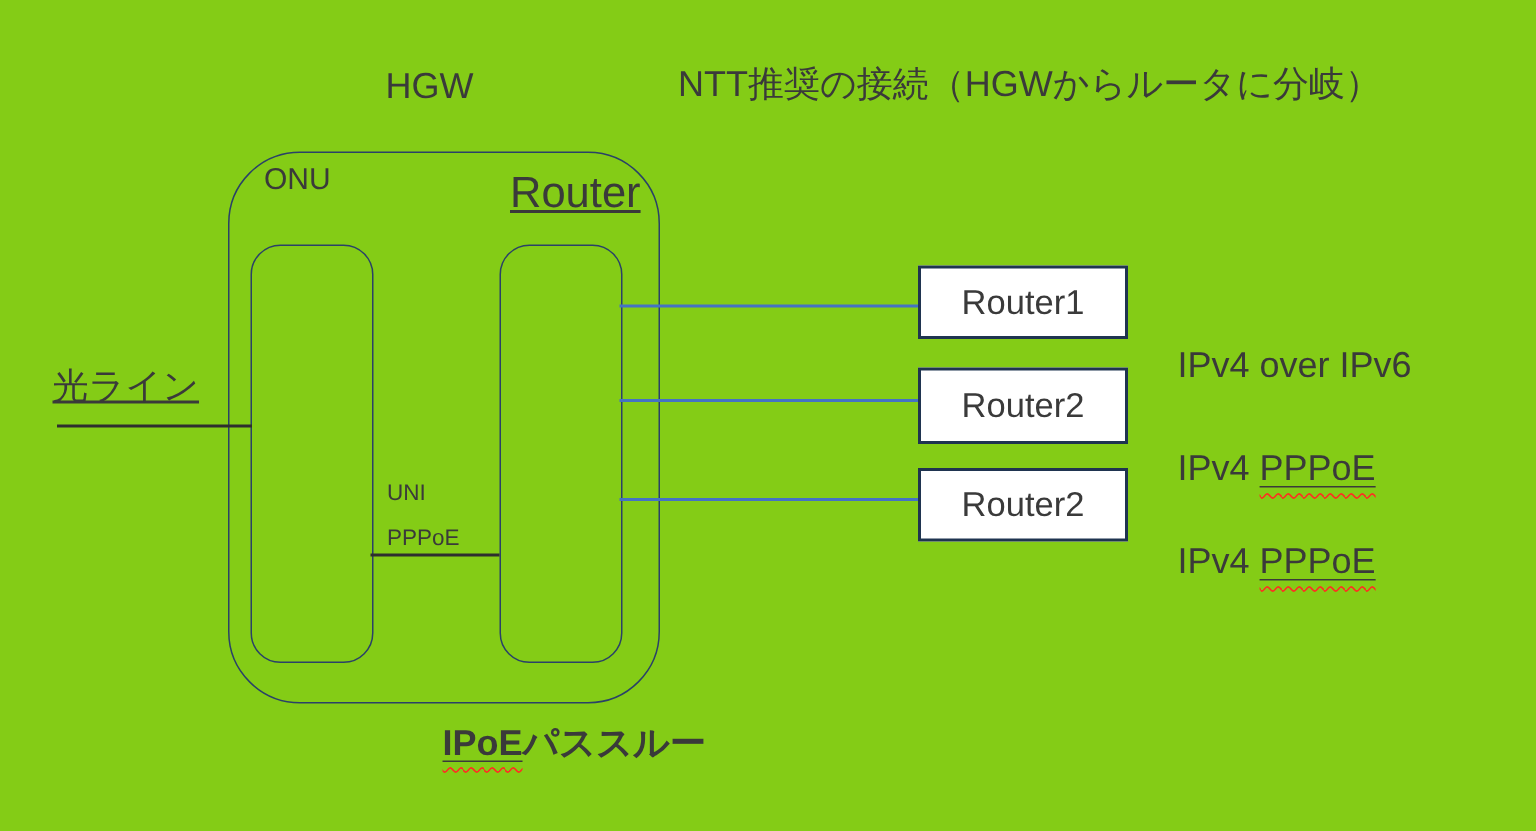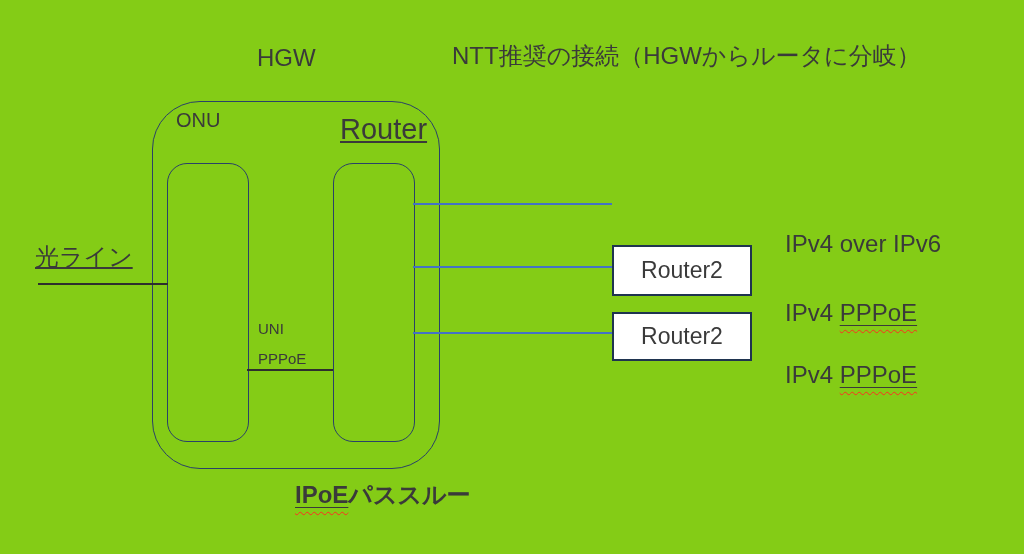--- a/index.html
+++ b/index.html
@@ -92,20 +92,23 @@
   <div class="txt uni-label">
     <span>UNI</span><br>
     <span>PPPoE</span>
   </div>
   <div class="hline black uni-line"></div>
 
   <div class="hline blue conn conn1"></div>
   <div class="hline blue conn conn2"></div>
   <div class="hline blue conn conn3"></div>
 
+  <div class="rbox rbox1">
+    <span>Router1</span>
+  </div>
   <div class="rbox rbox2">
     <span>Router2</span>
   </div>
   <div class="rbox rbox3">
     <span>Router2</span>
   </div>
 
   <div class="txt row-label row1">
     <span>IPv4 over IPv6</span><span class="spell-wrap"><span class="spell"></span></span>
   </div>

